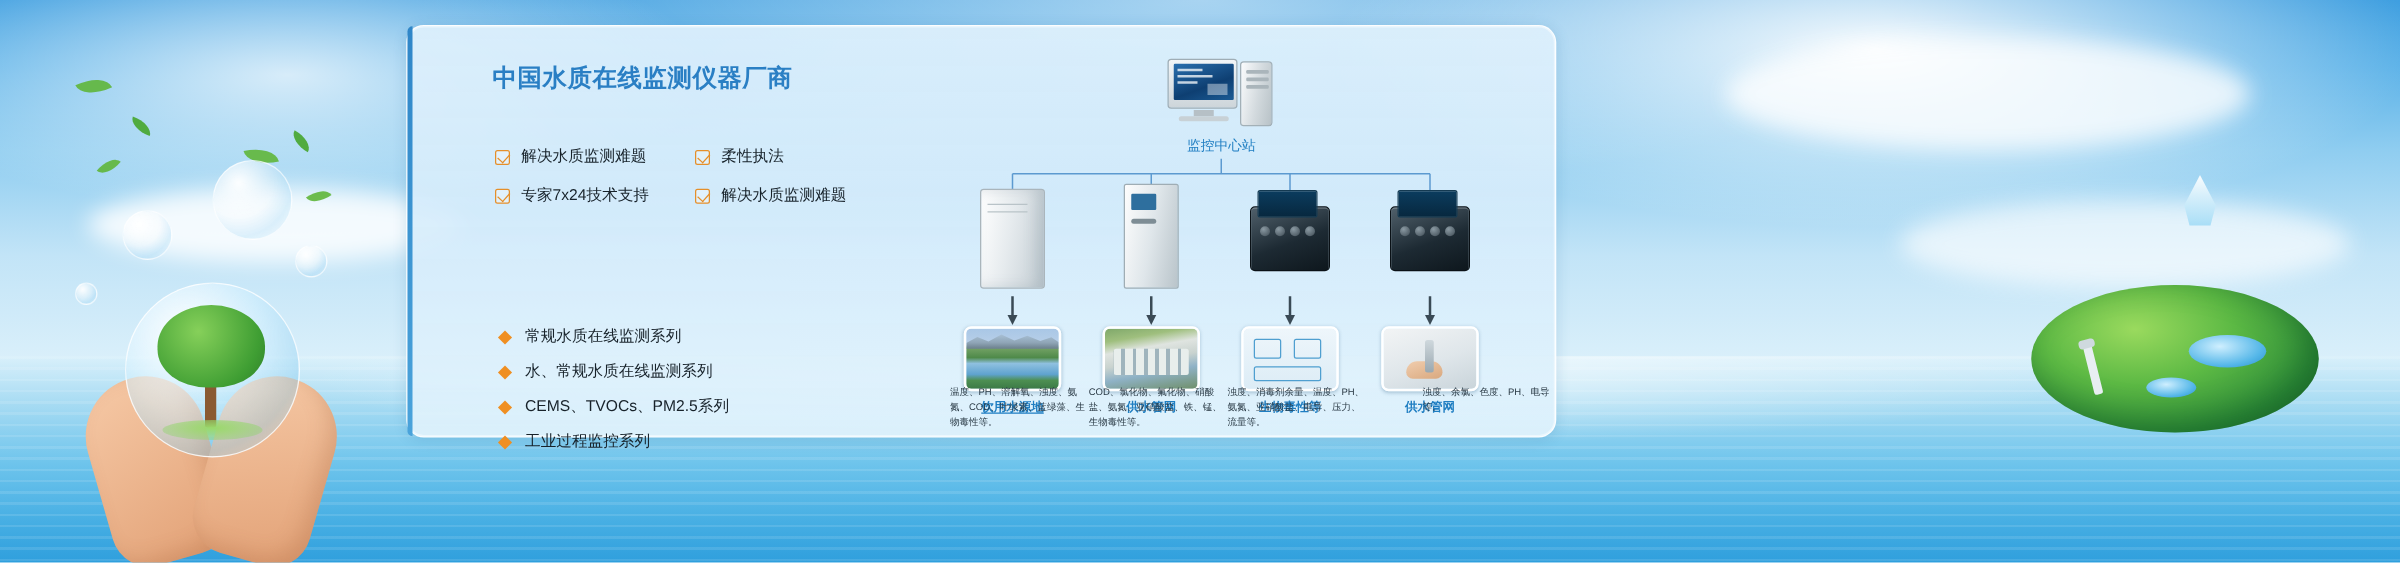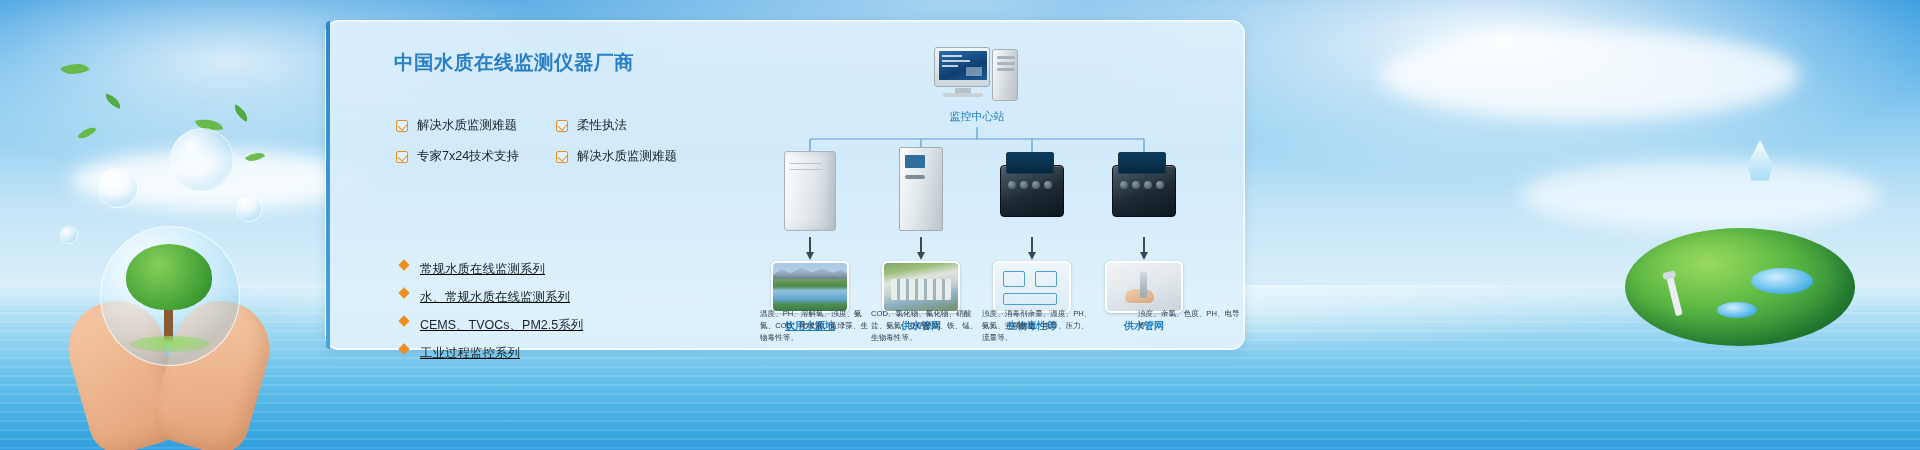--- a/index.html
+++ b/index.html
@@ -89,21 +89,21 @@
   .feat-row{ display:flex; margin-bottom:14px; }
   .feat-item{ display:flex; align-items:center; width:160px; }
   .chk{ width:12px; height:12px; border:1.5px solid #e58f2a; border-radius:2px;
         position:relative; flex:0 0 auto; margin-right:9px; background:rgba(255,255,255,.35); }
   .chk:after{ content:""; position:absolute; left:2.5px; top:0.5px; width:5px; height:8px;
         border:solid #e58f2a; border-width:0 1.8px 1.8px 0; transform:rotate(42deg); }
   .feat-label{ font-size:12.5px; color:#1b2torch; color:#17222a; white-space:nowrap; }
 
   .h3{ position:absolute; left:68px; top:202px; color:#2a7fc4; font-size:17px; font-weight:bold; white-space:nowrap; }
   .bullets{ position:absolute; left:74px; top:240px; }
-  .b-row{ display:flex; align-items:flex-start; margin-bottom:11px;text-decoration:underline; }
+  .b-row{ display:flex; align-items:center; margin-bottom:11px; }
   .dia{ width:8px; height:8px; background:#ef8f22; transform:rotate(45deg); margin-right:12px; flex:0 0 auto; }
   .b-label{ font-size:12.5px; color:#17222a; white-space:nowrap; }
 
   
   .diagram{ position:absolute; left:440px; top:14px; width:460px; height:310px; }
 
   .pc{ position:absolute; left:168px; top:12px; width:86px; height:56px; }
   .monitor{ position:absolute; left:0; top:0; width:56px; height:40px; border-radius:3px;
      background:linear-gradient(180deg,#f2f5f7,#cdd5da); border:1px solid #9fadb5; }
   .screen{ position:absolute; left:4px; top:3px; width:48px; height:29px; border-radius:1px;

